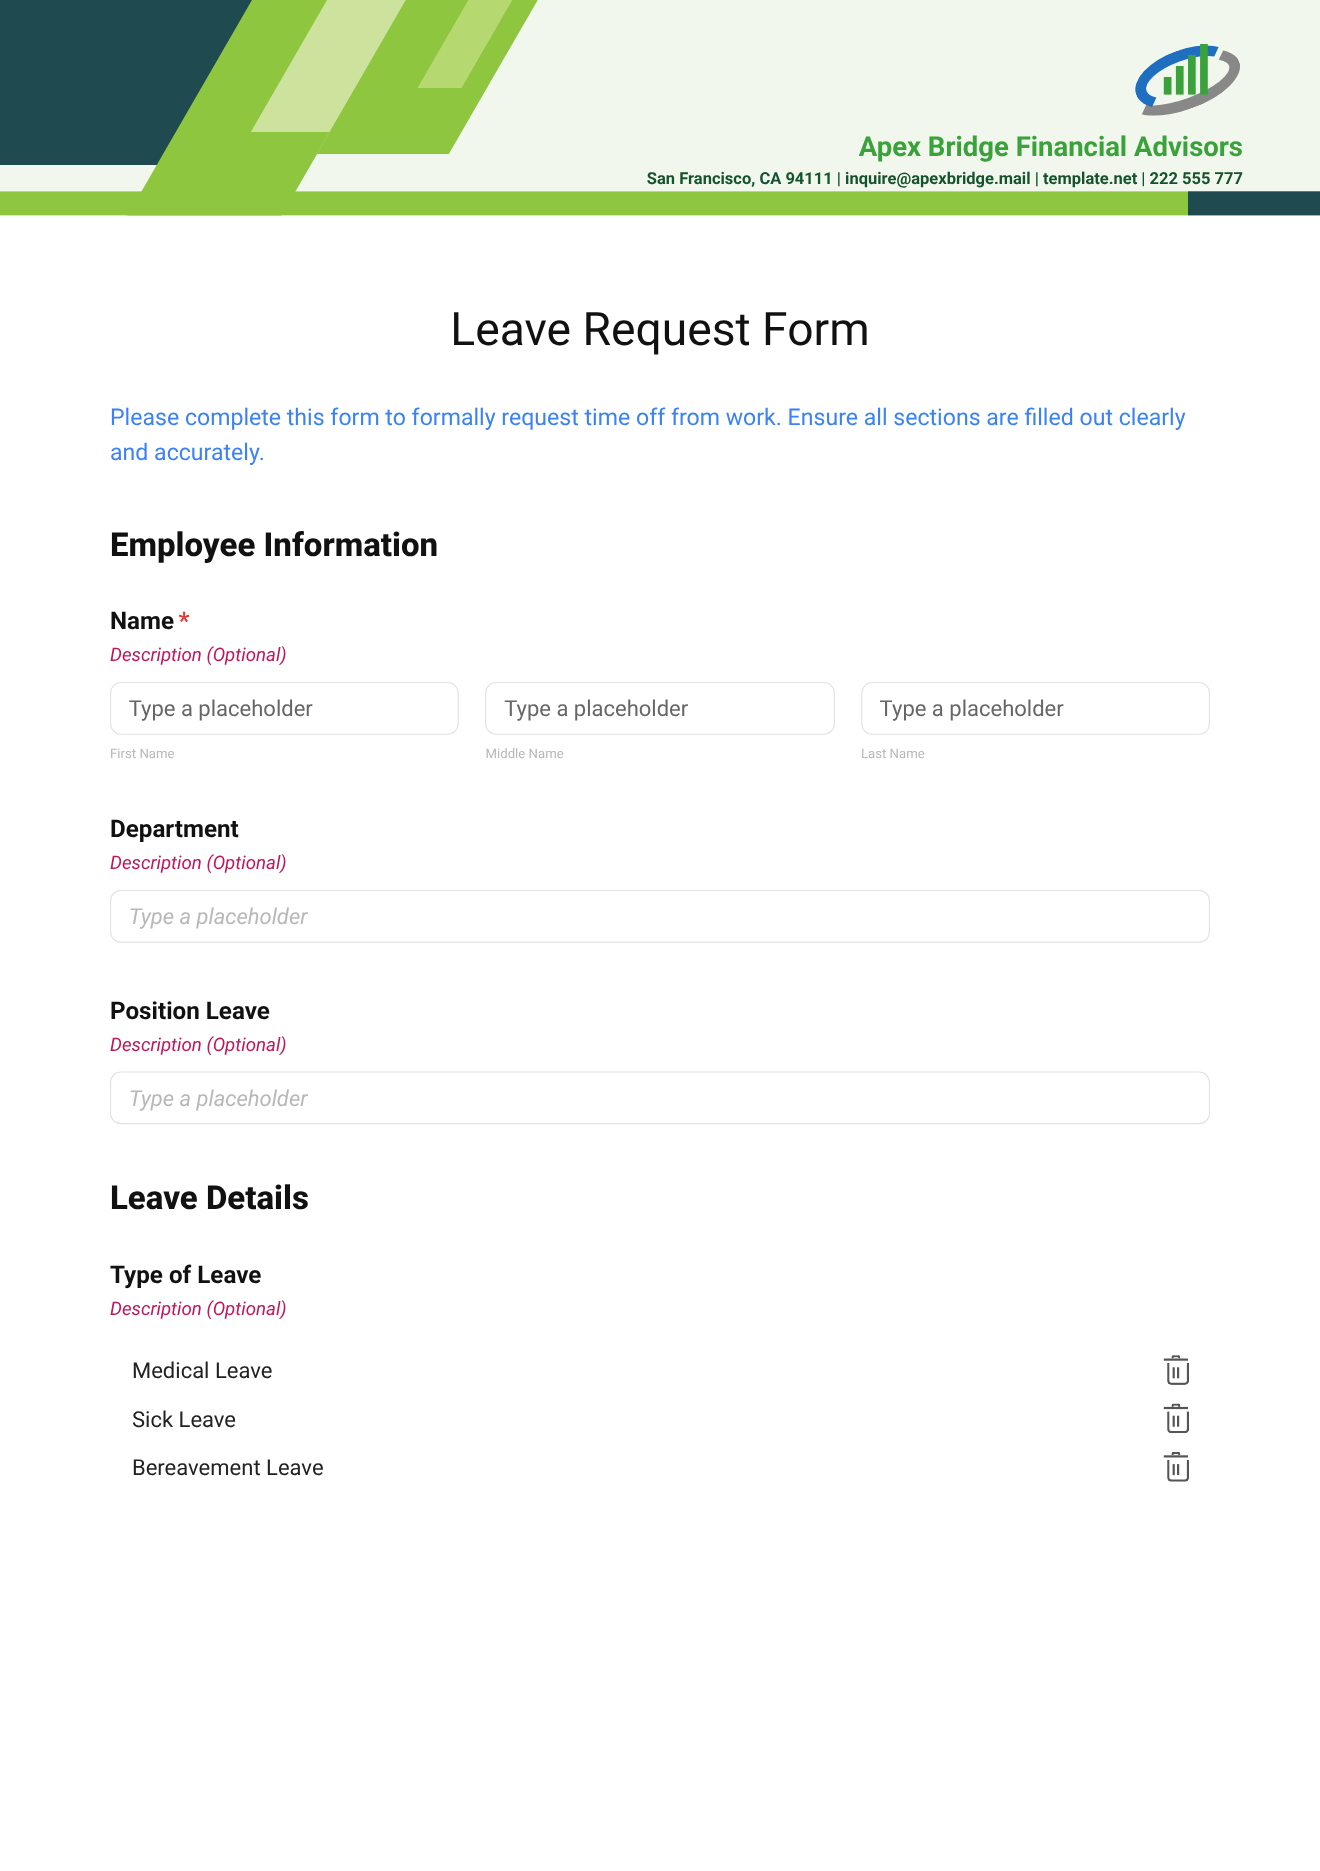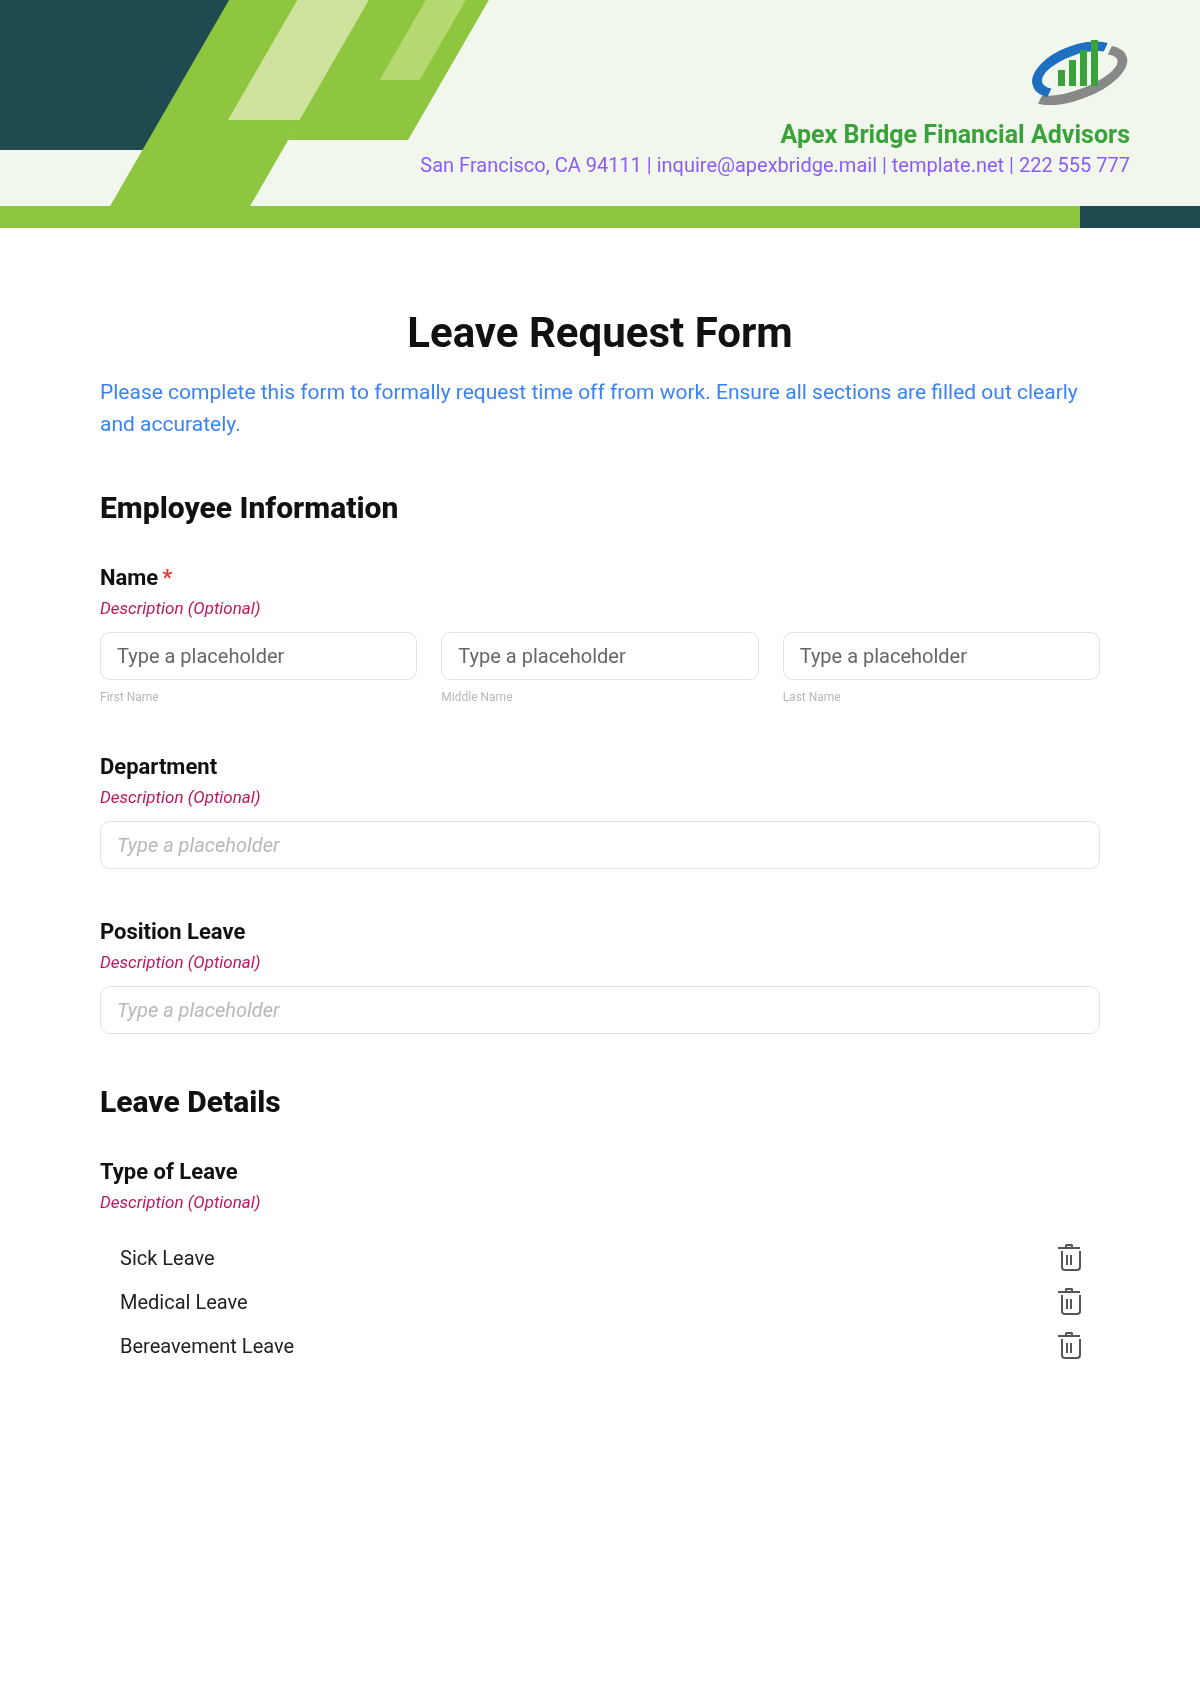--- a/index.html
+++ b/index.html
@@ -5,21 +5,21 @@
   * { box-sizing: border-box; margin: 0; padding: 0; }
   body {
     font-family: -apple-system, BlinkMacSystemFont, "Segoe UI", Roboto, Arial, sans-serif;
     background: #fff;
     width: 1200px;
     margin: 0 auto;
     color: #111;
   }
   .header {
     position: relative;
-    height: 228px;
+    height: 196px;
     background: #f2f7ed;
     overflow: hidden;
     padding-left: 24px;
   }
   .teal-block {
     position: absolute;
     left: 0; top: 0;
     width: 280px; height: 150px;
     background: #1e4a50;
   }
@@ -50,27 +50,27 @@
   .swoosh2 {
     position:absolute; left:10px; top:15px; width:95px; height:50px;
     border: 10px solid #1e6fc0; border-bottom-color:transparent; border-right-color:transparent;
     border-radius:50%; transform:rotate(-20deg);
   }
   .bars { position:absolute; left:38px; top:8px; display:flex; gap:4px; align-items:flex-end; height:48px; }
   .bars span { width:7px; background:#3aa23a; }
   .company-name {
     font-size: 25px; font-weight:700; color:#3aa23a; margin-top:6px;
   }
-  .company-info { font-size:20px; color:#8b5cf6; margin-top:4px; }
+  .company-info { font-size:15px; color:#14532d; margin-top:4px;font-weight:bold; }
 
   .page {
     padding: 80px 100px 40px 100px;
   }
   h1.title {
-    text-align:center; font-size:42px; font-weight:700; margin-bottom:20px;
+    text-align:center; font-size:42px; font-weight:400; margin-bottom:40px;
   }
   p.intro { font-size:21px; line-height:1.5; color:#3b82f6; margin-bottom:50px; }
   h2.section { font-size:30px; font-weight:800; margin-bottom:40px; }
   .field { margin-bottom:50px; }
   .field-label { font-size:22px; font-weight:700; }
   .req { color:#e53935; }
   .field-desc { font-size:17px; font-style:italic; color:#be185d; margin-top:8px; margin-bottom:14px; }
   .row3 { display:flex; gap:24px; }
   .col { flex:1; }
   input.text, .select {
@@ -177,29 +177,29 @@
     <input class="text soft" placeholder="Type a placeholder" style="">
   </div>
 
   <h2 class="section">Leave Details</h2>
 
   <div class="field" style="margin-bottom:10px;">
     <div class="field-label">Type of Leave</div>
     <div class="field-desc">Description (Optional)</div>
     <div class="options">
       <div class="option">
-        <span>Sick Leave</span>
+        <span>Medical Leave</span>
         <span class="trash">
             <span class="lid"></span>
             <span class="line" style="left:8px"></span>
             <span class="line" style="left:12px"></span>
           </span>
       </div>
       <div class="option">
-        <span>Medical Leave</span>
+        <span>Sick Leave</span>
         <span class="trash">
             <span class="lid"></span>
             <span class="line" style="left:8px"></span>
             <span class="line" style="left:12px"></span>
           </span>
       </div>
       <div class="option">
         <span>Bereavement Leave</span>
         <span class="trash">
             <span class="lid"></span>

